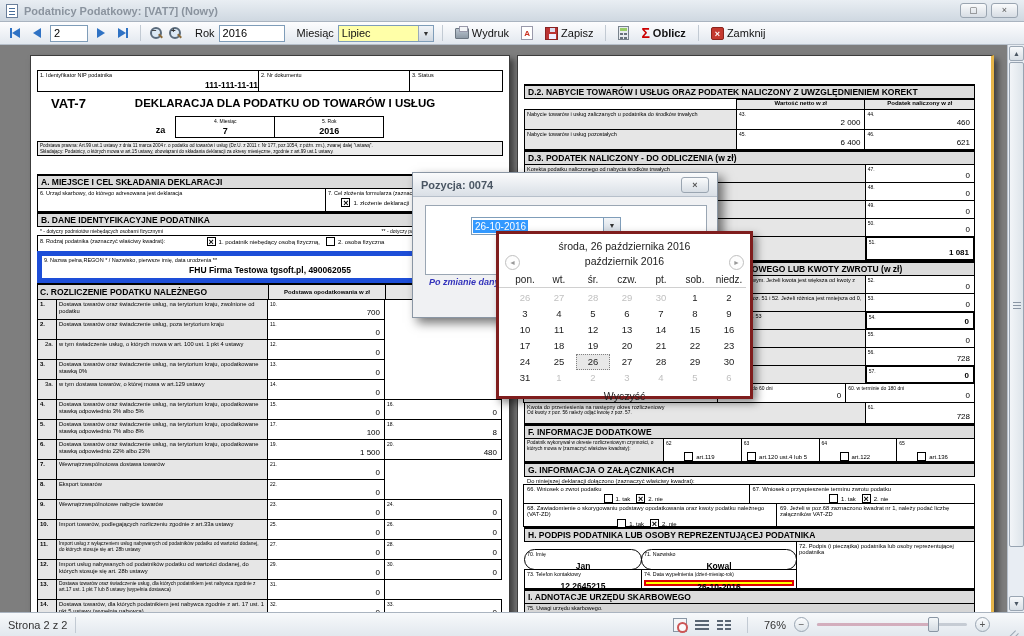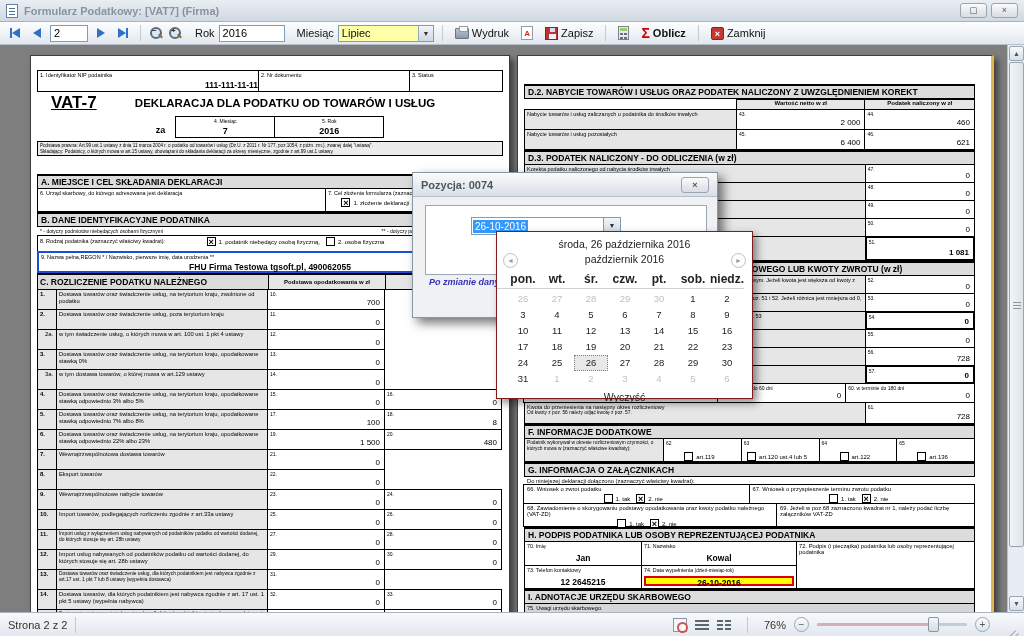--- a/index.html
+++ b/index.html
@@ -63,35 +63,35 @@
   .sect-title { border:1px solid #000; border-top:2px solid #000; background:#dcdcdc; font-weight:bold; font-size:8.5px; padding:1px 3px; overflow:hidden; white-space:nowrap; }
   .cb { display:inline-block; width:9px; height:9px; border:1px solid #000; background:#fff; font-size:9px; line-height:8px; text-align:center; font-weight:bold; vertical-align:middle; }
   .cbl { font-size:6px; margin:0 6px 0 3px; vertical-align:middle; }
   .mt { margin-top:-1px; }
 
   
   .hd-box { border:1px solid #000; height:22px; position:relative; }
   .hd-box .bl { position:absolute; left:2px; top:1px; font-size:5.5px; }
   .hd-box .bv { position:absolute; left:0; right:0; top:9px; text-align:right; font-weight:bold; font-size:8.5px; }
   .vat-title-row { display:flex; align-items:center; height:22px; }
-  .vat-code { font-weight:bold; font-size:17px; width:90px; padding-left:14px;text-decoration:underline; }
+  .vat-code { font-weight:bold; font-size:13px; width:90px; padding-left:14px; }
   .vat-main-title { font-weight:bold; font-size:11.5px; flex:1; text-align:center; margin-right:60px; }
   .za-row { display:flex; justify-content:center; align-items:flex-end; height:24px; gap:0; }
   .za-lab { font-weight:bold; font-size:9px; margin-right:10px; margin-bottom:3px; }
   .za-box { border:1px solid #000; width:100px; height:22px; position:relative; background:#fff; }
   .za-box .bl { position:absolute; left:0; right:0; top:1px; text-align:center; font-size:5px; }
   .za-box .bv { position:absolute; left:0; right:0; top:9px; text-align:center; font-weight:bold; font-size:9px; }
   .legal { border:1px solid #000; background:#ececec; margin-top:3px; padding:1px 2px; font-size:4.6px; line-height:1.25; height:15px; overflow:hidden; }
   .a-content { display:flex; }
   .a-left { width:62%; height:24px; }
   .a-left .bl { font-size:5.5px; }
   .a-right { flex:1; height:24px; border:1px solid #000; margin-left:-1px; padding:1px 2px; font-size:5.5px; }
   .b-notes { display:flex; justify-content:space-between; font-size:5px; padding:1px 3px; height:8px; }
   .b-row { border:1px solid #000; height:17px; padding:1px 2px; font-size:5.5px; background:#fff; }
-  .b-nazwa { border:2px solid #1d4ed8; margin-top:-1px; height:22px; position:relative; }
+  .b-nazwa { border:5px solid #1d4ed8; margin-top:-1px; height:32px; position:relative; }
   .b-nazwa .bl { position:absolute; left:2px; top:1px; font-size:5.5px; }
   .b-nazwa .bv { position:absolute; left:0; right:0; top:9px; text-align:center; font-weight:bold; font-size:8.5px; }
   .c-head { display:flex; }
   .c-head .ct { width:232px; border:1px solid #000; border-top:2px solid #000; background:#dcdcdc; font-weight:bold; font-size:8.5px; padding:2px 2px; }
   .c-head .ch { width:118px; border:1px solid #000; border-top:2px solid #000; margin-left:-1px; background:#e6e6e6; font-weight:bold; font-size:6px; text-align:center; padding-top:4px; }
   .crow { display:flex; height:21px; margin-top:-1px; }
   .crow .cno { width:20px; background:#e6e6e6; border:1px solid #000; font-size:6px; font-weight:bold; padding:1px 0 0 2px; }
   .crow .cno.sub { padding-left:7px; font-weight:normal; }
   .crow .clabel { width:212px; background:#e6e6e6; border:1px solid #000; margin-left:-1px; font-size:5.8px; line-height:1.15; padding:1px 2px; overflow:hidden; }
   .crow.sm .clabel { font-size:4.9px; }
@@ -126,21 +126,21 @@
   .f-item .fn { position:absolute; left:2px; top:1px; font-size:5px; }
   .g-intro { font-size:5.8px; padding:1px 3px; height:8px; }
   .g-row { display:flex; margin-top:-1px; }
   .g-cell { border:1px solid #000; margin-left:-1px; padding:1px 3px; font-size:5.8px; position:relative; }
   .g-opts { text-align:center; margin-top:2px; }
   .h-grid { display:flex; margin-top:-1px; height:48px; }
   .h-colL { width:118px; display:flex; flex-direction:column; }
   .h-colM { width:155px; display:flex; flex-direction:column; }
   .h-colR { flex:1; border:1px solid #000; margin-left:-1px; font-size:5.8px; padding:1px 2px; }
   .h-cell { border:1px solid #000; height:25px; position:relative; margin-top:-1px; }
-  .h-cell:first-child { margin-top:0; }
+  .h-cell:first-child { margin-top:8px;border-radius:11px; }
   .h-colM .h-cell { margin-left:-1px; }
   .h-cell .bl { position:absolute; left:2px; top:1px; font-size:5.3px; white-space:nowrap; }
   .h-cell .bv { position:absolute; left:0; right:0; top:11px; text-align:center; font-weight:bold; font-size:8.5px; }
   .h-date { position:absolute; left:2px; right:2px; top:10px; bottom:2px; background:#ffff00; border:2px solid #d00; text-align:center; font-weight:bold; font-size:8.5px; line-height:10px; }
   .i-box { border:1px solid #000; margin-top:-1px; background:#d6d6d6; height:40px; font-size:5.5px; padding:1px 2px; }
 
   
   .vscroll { position:absolute; right:0; top:0; width:17px; height:567px; background:#e8edf3; border-left:1px solid #b6bfca; }
   .sarrow { position:absolute; left:1px; width:15px; height:15px; background:linear-gradient(#f7f9fb,#d8dfe6); border:1px solid #9aa6b3; border-radius:2px; font-size:7px; color:#4a5663; text-align:center; line-height:14px; }
   .sthumb { position:absolute; left:1px; top:17px; width:15px; height:485px; background:linear-gradient(90deg,#f2f5f8,#dde4ea); border:1px solid #98a4b2; border-radius:2px; }
@@ -174,40 +174,40 @@
     background:linear-gradient(#fafbfc,#d7dde4); font-size:9px; color:#555; line-height:14px; text-align:center; }
   .dlg-panel { position:absolute; left:12px; top:32px; width:282px; height:70px; background:#fff; border:1px solid #9aa6b3; }
   .dlg-combo { position:absolute; left:58px; top:44px; width:150px; height:18px; display:flex; }
   .dlg-combo .inp { flex:1; border:1px solid #7f9db9; background:#fff; display:flex; align-items:center; padding:0 1px; }
   .dlg-combo .inp span { background:#3399ff; color:#fff; font-size:10px; padding:1px 2px; }
   .dlg-combo .btn { width:17px; border:1px solid #7f9db9; border-left:none; background:linear-gradient(#f2f5f8,#cfd7e0); font-size:7px; text-align:center; line-height:16px; color:#333; }
   .dlg-note { position:absolute; left:16px; top:104px; font-size:9px; font-style:italic; font-weight:bold; color:#3333bb; }
 
   
   .calendar { position:absolute; left:496px; top:231px; width:257px; height:168px; background:#fff;
-    border:1px solid #7f1d1d; box-shadow:4px 4px 8px rgba(0,0,0,.45); z-index:60; color:#222; }
+    border:3px solid #7f1d1d; box-shadow:4px 4px 8px rgba(0,0,0,.45); z-index:60; color:#222; }
   .cal-sel { text-align:center; font-size:10.5px; margin-top:6px; }
   .cal-nav { display:flex; align-items:flex-start; margin-top:3px; padding:0 6px; }
   .cal-arrow { width:15px; height:15px; border:1px solid #c0c0c0; border-radius:50%; font-size:7px; color:#999; text-align:center; line-height:14px; background:#fdfdfd; }
   .cal-month { flex:1; text-align:center; font-size:10.5px; }
   .cal-days { display:grid; grid-template-columns:repeat(7,34px); padding-left:9px; margin-top:4px;
     border-bottom:1px solid #d0d0d0; padding-bottom:2px; width:247px; }
-  .cal-days div { text-align:center; font-size:12px;font-weight:bold; }
+  .cal-days div { text-align:center; font-size:10px; }
   .cal-grid { display:grid; grid-template-columns:repeat(7,34px); padding-left:9px; margin-top:2px; }
   .cal-grid div { text-align:center; font-size:9.5px; height:16px; line-height:16px; }
   .cal-grid .muted { color:#c0c0c0; }
   .cal-grid .selday { background:#e8e8e8; outline:1px dotted #808080; outline-offset:-1px; }
   .cal-clear { text-align:center; font-size:10.5px; margin-top:4px; }
 </style>
 </head>
 <body>
 
 <div class="titlebar">
   <div class="title-icon"></div>
-  <div class="title-text">Formularz Podatkowy: [VAT7] (Firma)</div>
+  <div class="title-text">Podatnicy Podatkowy: [VAT7] (Nowy)</div>
   <div class="winbtns">
     <div class="winbtn">▢</div>
     <div class="winbtn">×</div>
   </div>
 </div>
 
 <div class="toolbar">
   <div class="navbtn">
       <span class="vbar"></span>
       <span class="tri left"></span>

